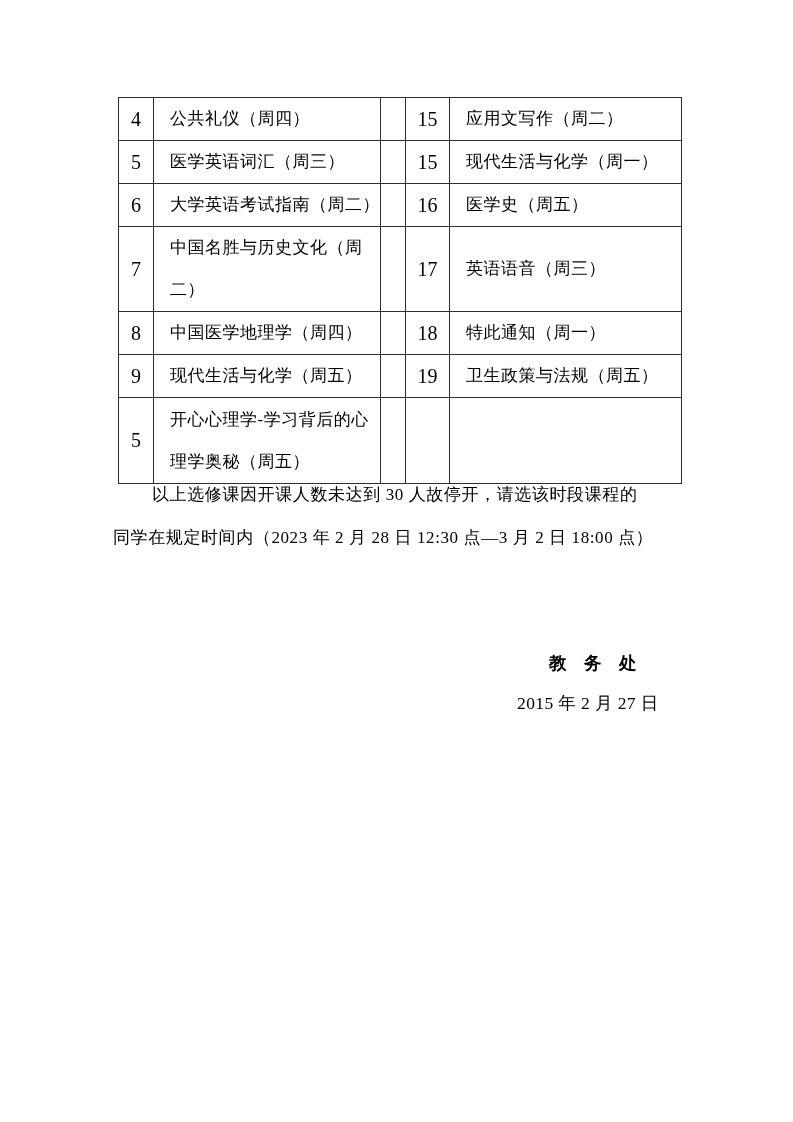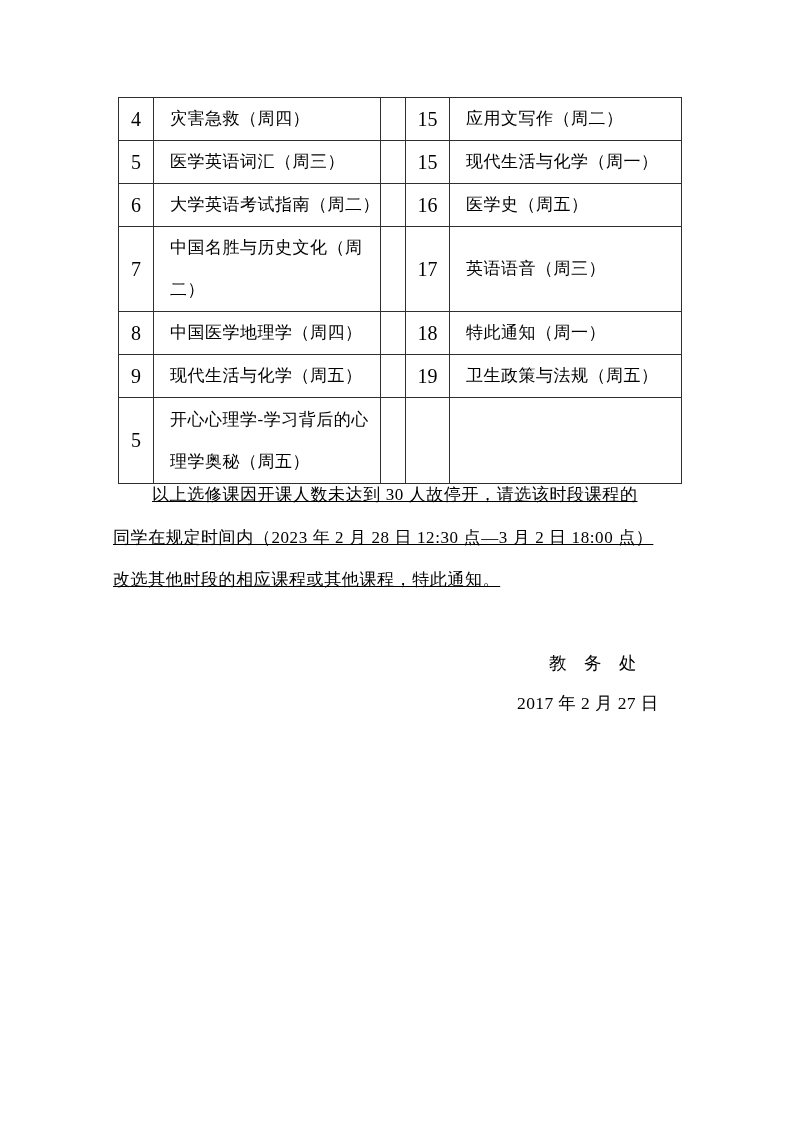--- a/index.html
+++ b/index.html
@@ -49,30 +49,30 @@
   
   .notice {
     position: absolute;
     left: 113px;
     top: 474px;
     width: 600px;
     font-size: 17px;
     letter-spacing: 0.6px;
     line-height: 42.5px;
     white-space: nowrap;
-    text-decoration: underline;
   }
   .notice-line.indent { text-indent: 39px; }
 
   
   .sig-dept {
     position: absolute;
     left: 549px;
     top: 651px;
     font-size: 17.5px;
+    font-weight: bold;
   }
   .sig-date {
     position: absolute;
     left: 517px;
     top: 691px;
     font-size: 17.5px;
     letter-spacing: 0.4px;
   }
 </style>
 </head>
@@ -84,21 +84,21 @@
     <colgroup>
       <col style="width:35px">
       <col style="width:227px">
       <col style="width:25px">
       <col style="width:44px">
       <col style="width:232px">
     </colgroup>
     <tbody>
       <tr>
         <td class="num">4</td>
-        <td class="course">灾害急救（周四）</td>
+        <td class="course">公共礼仪（周四）</td>
         <td class="spacer"></td>
         <td class="num">15</td>
         <td class="course">应用文写作（周二）</td>
       </tr>
       <tr>
         <td class="num">5</td>
         <td class="course">医学英语词汇（周三）</td>
         <td class="spacer"></td>
         <td class="num">15</td>
         <td class="course">现代生活与化学（周一）</td>
@@ -137,19 +137,18 @@
         <td class="spacer"></td>
         <td class="num"></td>
         <td class="course"></td>
       </tr>
     </tbody>
   </table>
 
   <div class="notice">
     <div class="notice-line indent">以上选修课因开课人数未达到 30 人故停开，请选该时段课程的</div>
     <div class="notice-line">同学在规定时间内（2023 年 2 月 28 日 12:30 点—3 月 2 日 18:00 点）</div>
-    <div class="notice-line">改选其他时段的相应课程或其他课程，特此通知。</div>
   </div>
 
   <div class="sig-dept">教　务　处</div>
-  <div class="sig-date">2017 年 2 月 27 日</div>
+  <div class="sig-date">2015 年 2 月 27 日</div>
 
 </div>
 
 </body></html>

